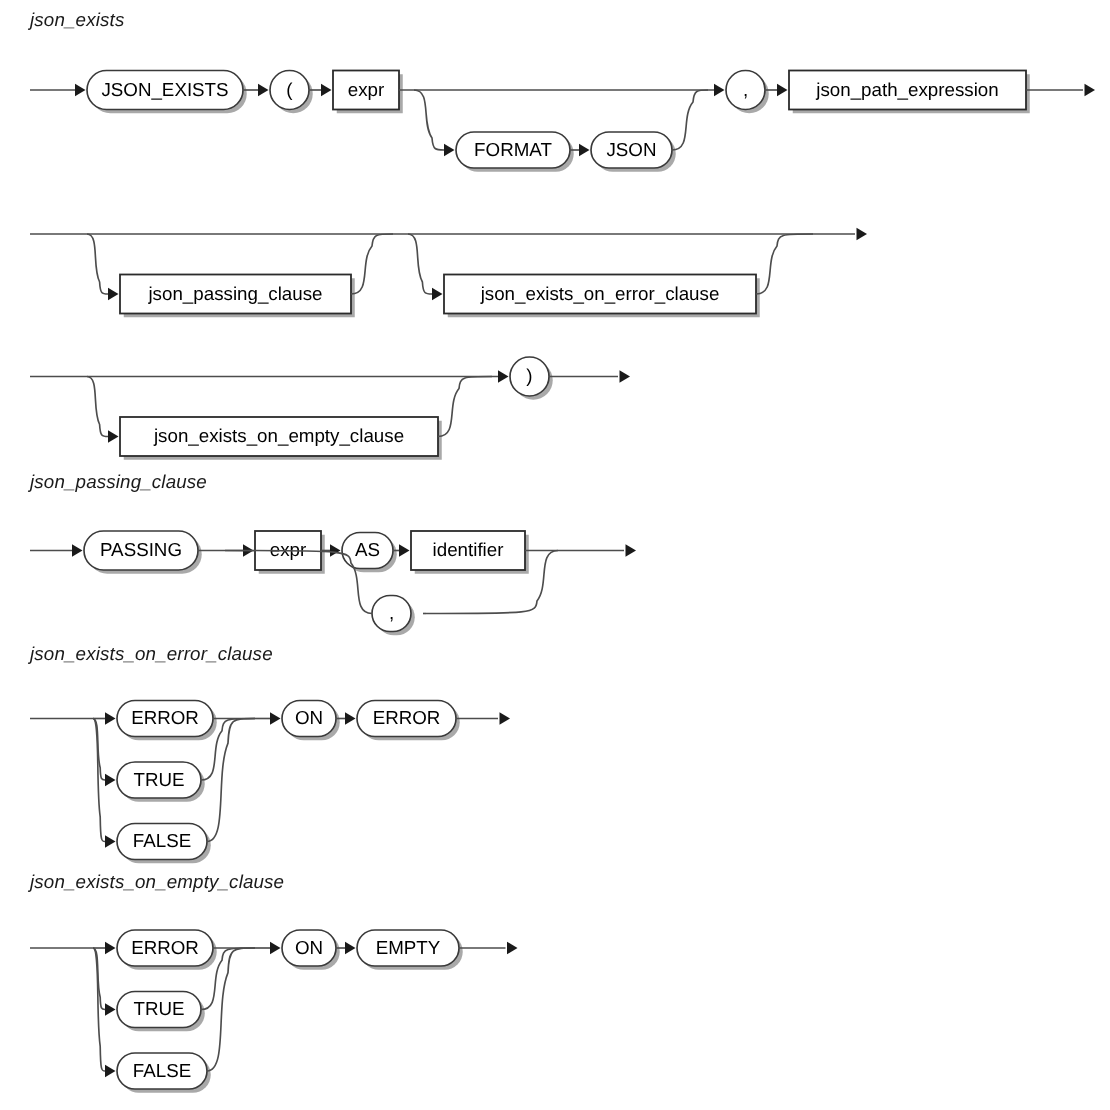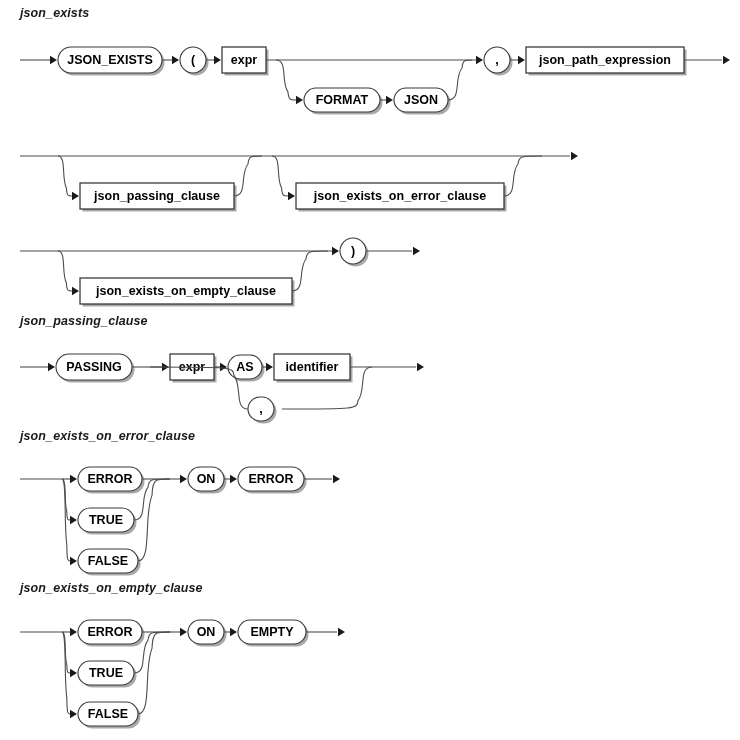--- a/index.html
+++ b/index.html
@@ -14,21 +14,20 @@
     font-family: "Liberation Sans", sans-serif;
     position: relative;
     overflow: hidden;
   }
   #diagram-root {
     position: absolute;
     left: 0;
     top: 0;
     width: 740px;
     height: 740px;
-    font-weight: bold;
   }
   .section-label {
     font-family: "Liberation Sans", sans-serif;
     font-style: italic;
     font-size: 12.5px;
     fill: #1a1a1a;
     letter-spacing: 0.1px;
   }
   .term-text {
     font-family: "Liberation Sans", sans-serif;

